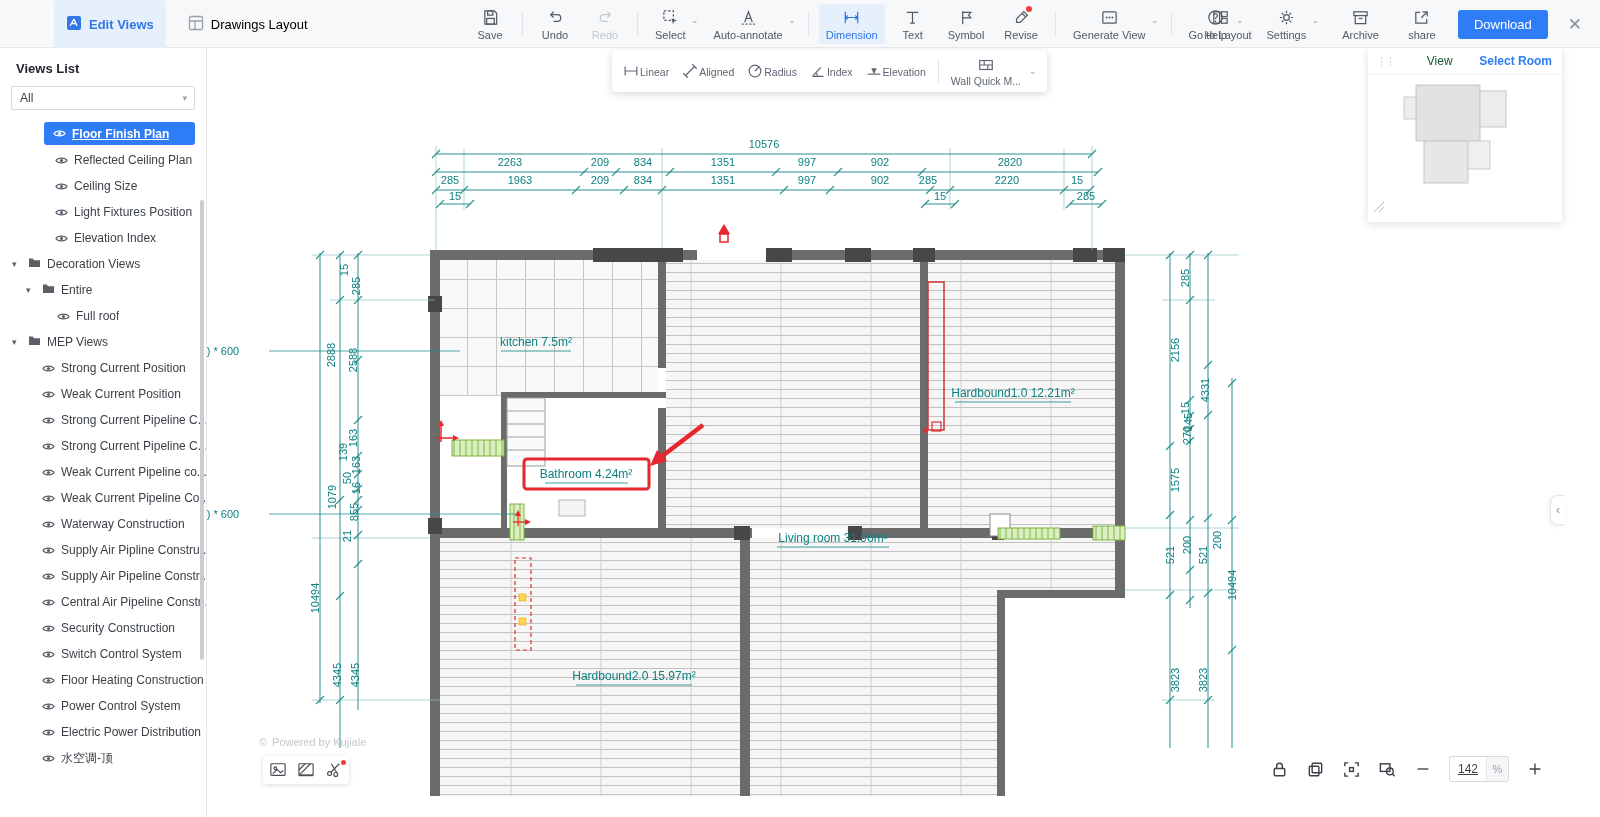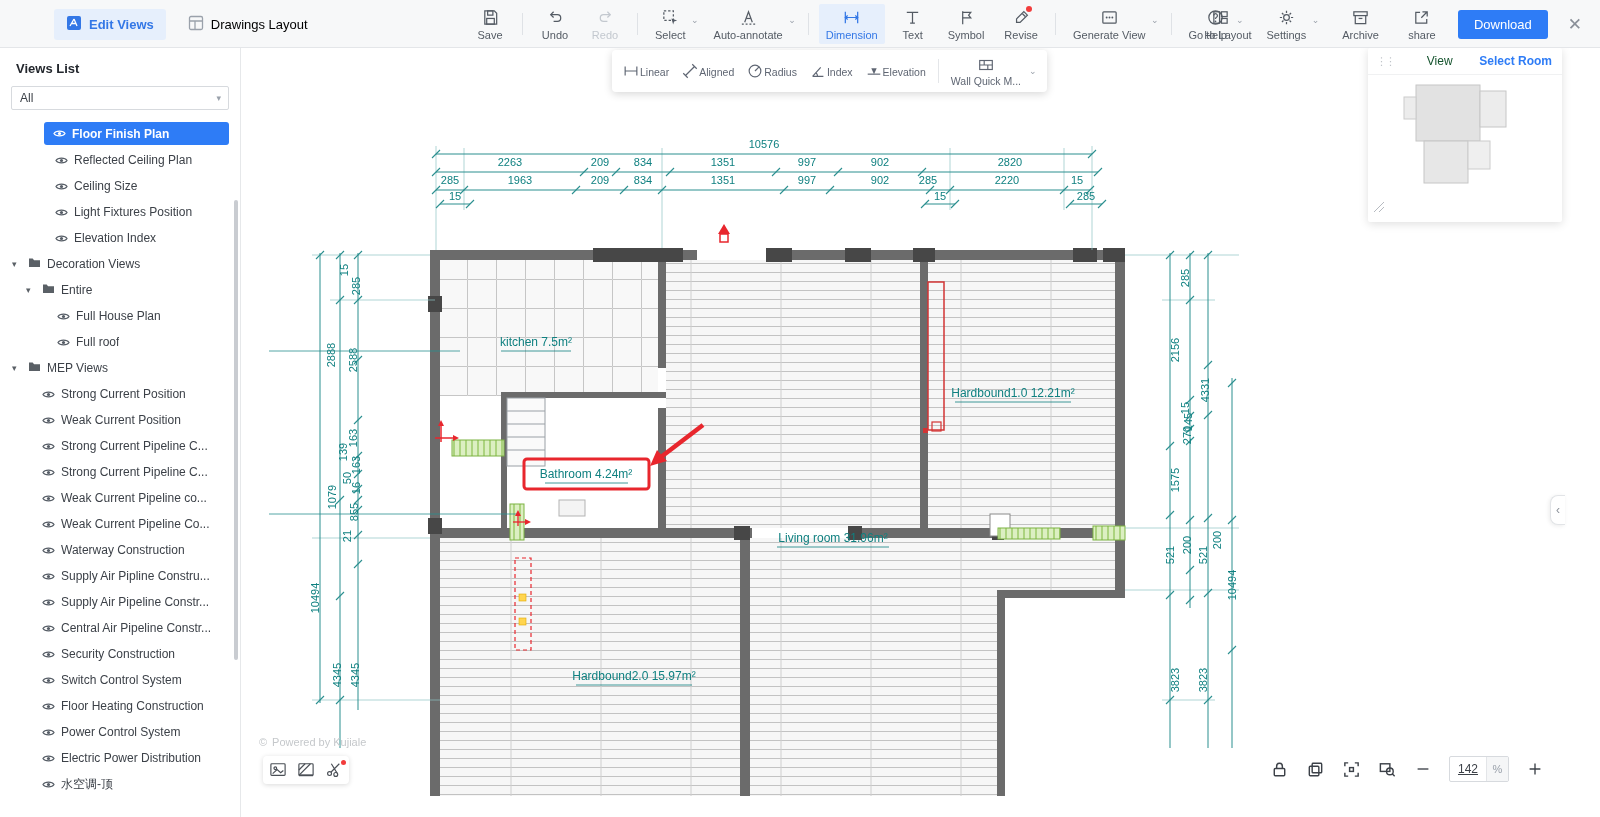--- a/index.html
+++ b/index.html
@@ -3,21 +3,21 @@
 <meta charset="utf-8">
 <style>
   * { box-sizing: border-box; margin: 0; padding: 0; }
   html,body { width:1600px; height:817px; overflow:hidden; background:#fff;
     font-family:"Liberation Sans", sans-serif; }
   .app { position:relative; width:1600px; height:817px; background:#fff; }
 
   
   .header { position:absolute; top:0; left:0; width:1600px; height:48px;
     background:#f7f8f9; border-bottom:1px solid #e4e6e9; z-index:30; }
-  .hleft { position:absolute; left:14px; top:0; height:48px; display:flex; align-items:center; gap:22px;padding-left:40px; }
+  .hleft { position:absolute; left:14px; top:0; height:48px; display:flex; gap:22px;padding-left:40px; }
   .chip { display:flex; align-items:center; gap:7px; background:#e6effc; color:#3377e6;
     font-size:13px; font-weight:bold; padding:6px 12px; border-radius:3px; cursor:pointer; }
   .dl-tab { display:flex; align-items:center; gap:7px; color:#000000; font-size:13px; cursor:pointer; }
   .htools { position:absolute; left:468px; top:4px; height:40px; display:flex; align-items:center; gap:6px; }
   .vsep { width:1px; height:22px; background:#dfe2e6; margin:0 4px; }
   .tool { position:relative; display:flex; flex-direction:column; align-items:center; justify-content:center;
     min-width:44px; height:40px; padding:0 7px; color:#545b64; font-size:11px; cursor:pointer; border-radius:2px; }
   .tool svg { stroke:#545b64; fill:none; stroke-width:1.3; display:block; }
   .tool .lbl { margin-top:2px; white-space:nowrap; }
   .tool.active { background:#e6effc; color:#3377e6; }
@@ -26,34 +26,34 @@
   .tool.disabled svg { stroke:#c3c8cf; }
   .tool.hasdd { margin-right:8px; }
   .dd { position:absolute; right:-6px; top:11px; font-size:9px; color:#9aa1ab; }
   .badge { position:absolute; top:2px; right:13px; width:6px; height:6px; border-radius:50%; background:#f23c3c; }
   .hright { position:absolute; right:12px; top:4px; height:40px; display:flex; align-items:center; gap:14px; }
   .download { background:#2e7cf6; color:#fff; font-size:13px; border:none; border-radius:3px;
     padding:7px 16px; cursor:pointer; }
   .close-x { color:#8a9099; font-size:17px; cursor:pointer; padding:0 6px; }
 
   
-  .sidebar { position:absolute; top:48px; left:0; width:241px; height:769px; background:#fff;
+  .sidebar { position:absolute; top:48px; left:0; width:207px; height:769px; background:#fff;
     border-right:1px solid #e6e8ea; z-index:20; }
   .sb-title { font-size:13px; font-weight:bold; color:#23272d; padding:13px 16px 10px; }
   .sb-select { position:relative; margin:0 11px 12px; height:24px; border:1px solid #d7dade; border-radius:2px;
     font-size:12px; color:#3c4148; display:flex; align-items:center; padding:0 8px; cursor:pointer; background:#fff; }
   .sb-select .caret { position:absolute; right:7px; color:#9aa1ab; font-size:9px; }
   .rows { }
   .row { display:flex; align-items:center; gap:6px; height:26px; font-size:12px; color:#3c4148; cursor:pointer; }
   .row .rlbl { white-space:nowrap; overflow:hidden; }
   .i12 { padding-left:12px; } .i26 { padding-left:26px; } .i42 { padding-left:42px; }
   .i55 { padding-left:55px; } .i57 { padding-left:57px; }
   .row .eye { color:#565d66; display:flex; }
   .row.sel { background:#2e7cf6; color:#fff; height:23px; margin:1px 11px 2px 44px;
-    border-radius:3px; padding-left:9px; font-weight:bold; }
+    border-radius:3px; padding-left:9px; font-weight:bold;text-decoration:underline; }
   .row.sel .eye { color:#fff; }
   .caretf { font-size:9px; color:#5a6066; width:10px; }
   .sb-scroll { position:absolute; right:2px; top:152px; width:4px; height:460px; background:#c9ccd1; border-radius:2px; }
 
   
   .canvas { position:absolute; top:48px; left:207px; width:1393px; height:769px; background:#fff; overflow:hidden; }
   .plan-svg { position:absolute; left:0; top:0; }
   .dim-text { fill:#0f8080; font-size:11px; font-family:"Liberation Sans",sans-serif; text-anchor:middle; }
   .room-text { fill:#0f8080; font-size:12px; font-family:"Liberation Sans",sans-serif; text-anchor:middle; }
 
@@ -352,28 +352,20 @@
               <use href="#i-folder"></use>
             </svg></span>
         <span class="rlbl">Decoration Views</span>
       </div>
       <div class="row i26">
         <span class="caretf">▾</span>
         <span><svg width="13" height="11">
               <use href="#i-folder"></use>
             </svg></span>
         <span class="rlbl">Entire</span>
-      </div>
-      <div class="row i57">
-        <span class="eye">
-            <svg width="13" height="13">
-              <use href="#i-eye"></use>
-            </svg>
-          </span>
-        <span class="rlbl">Full House Plan</span>
       </div>
       <div class="row i57">
         <span class="eye">
             <svg width="13" height="13">
               <use href="#i-eye"></use>
             </svg>
           </span>
         <span class="rlbl">Full roof</span>
       </div>
       <div class="row i12">

